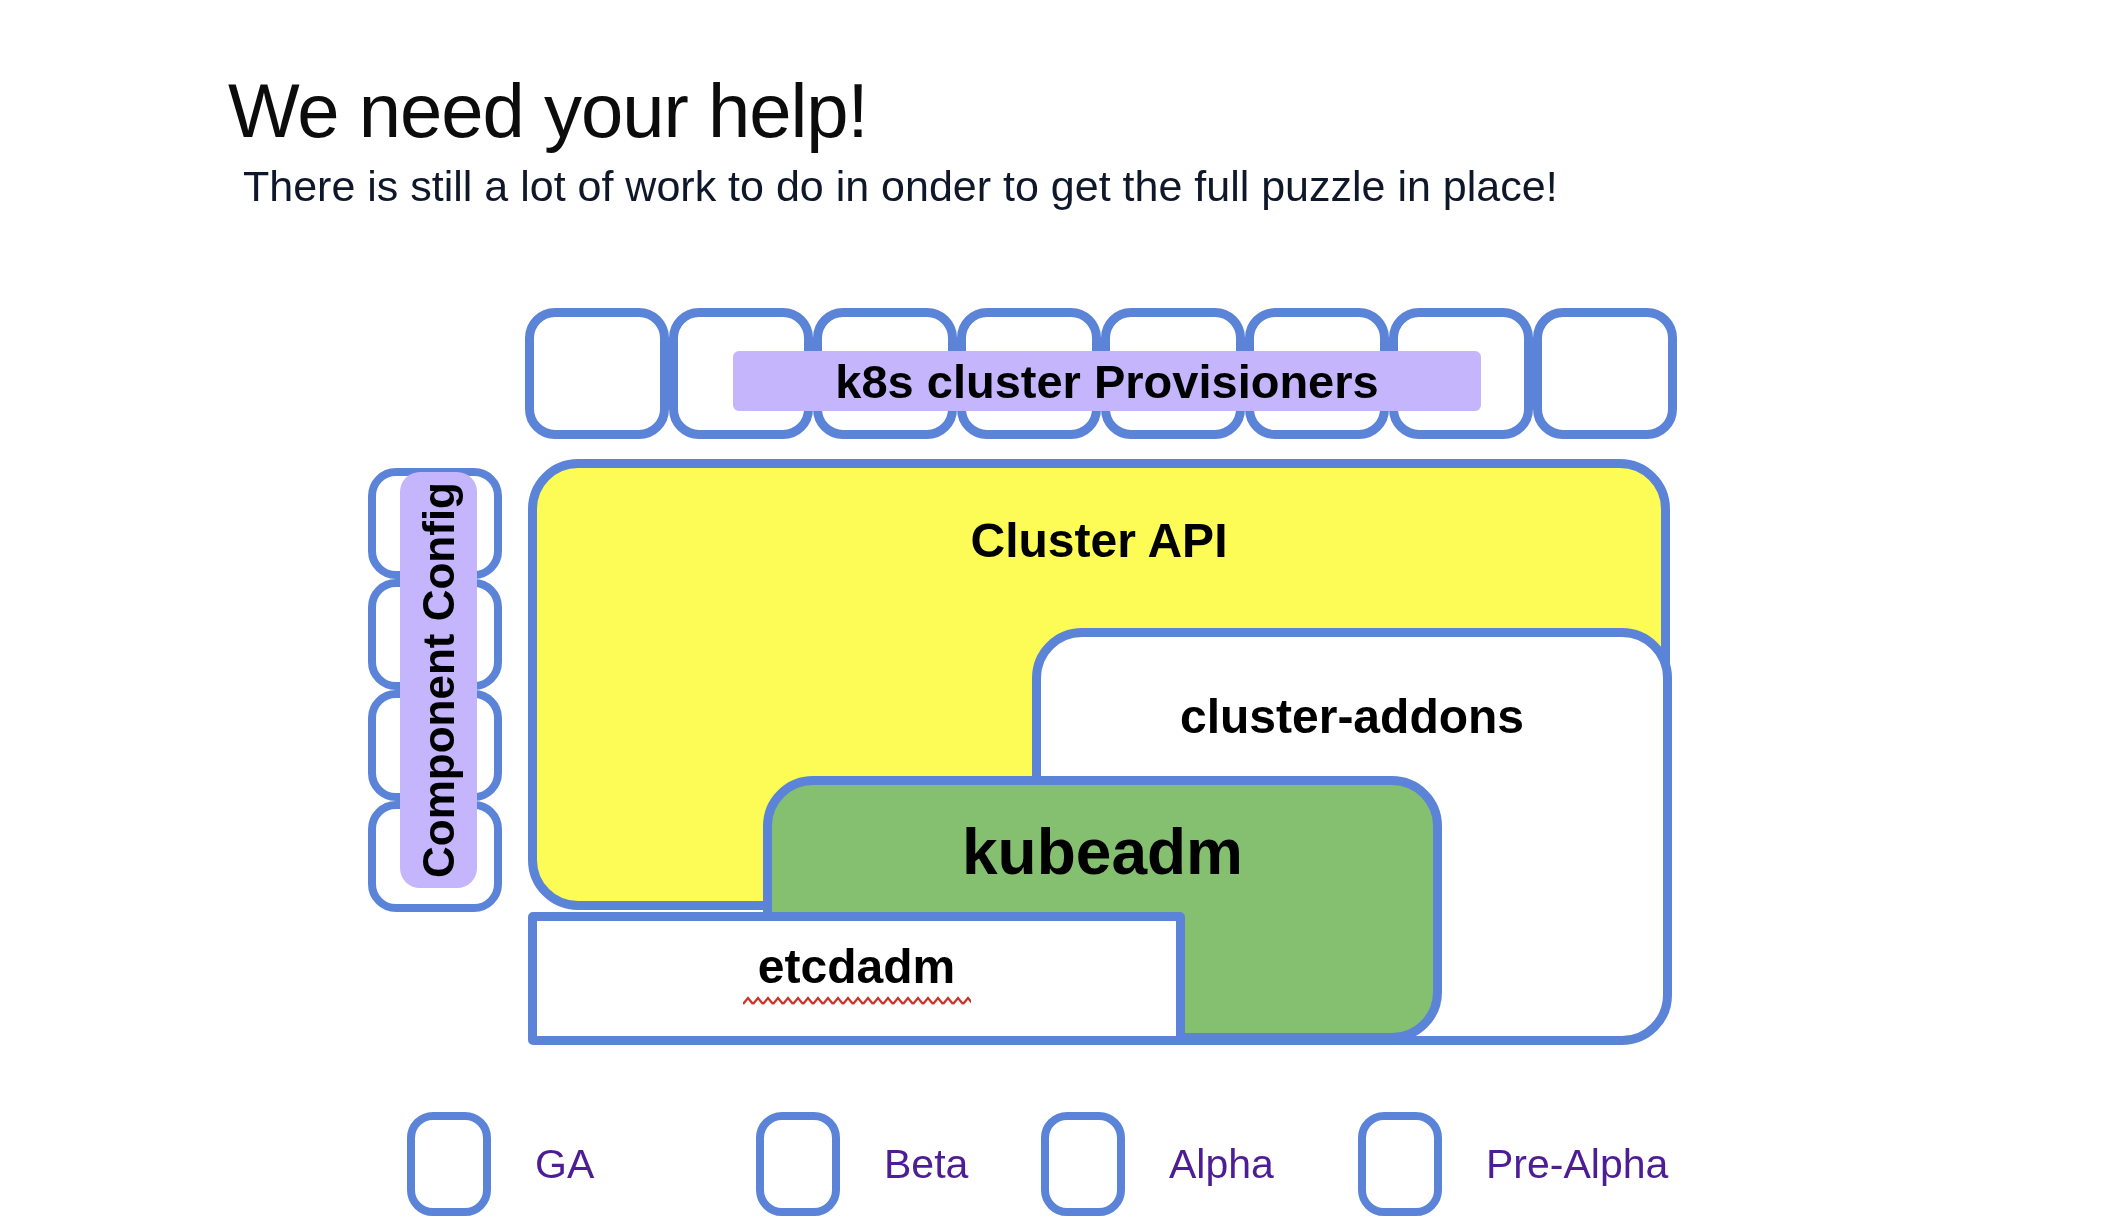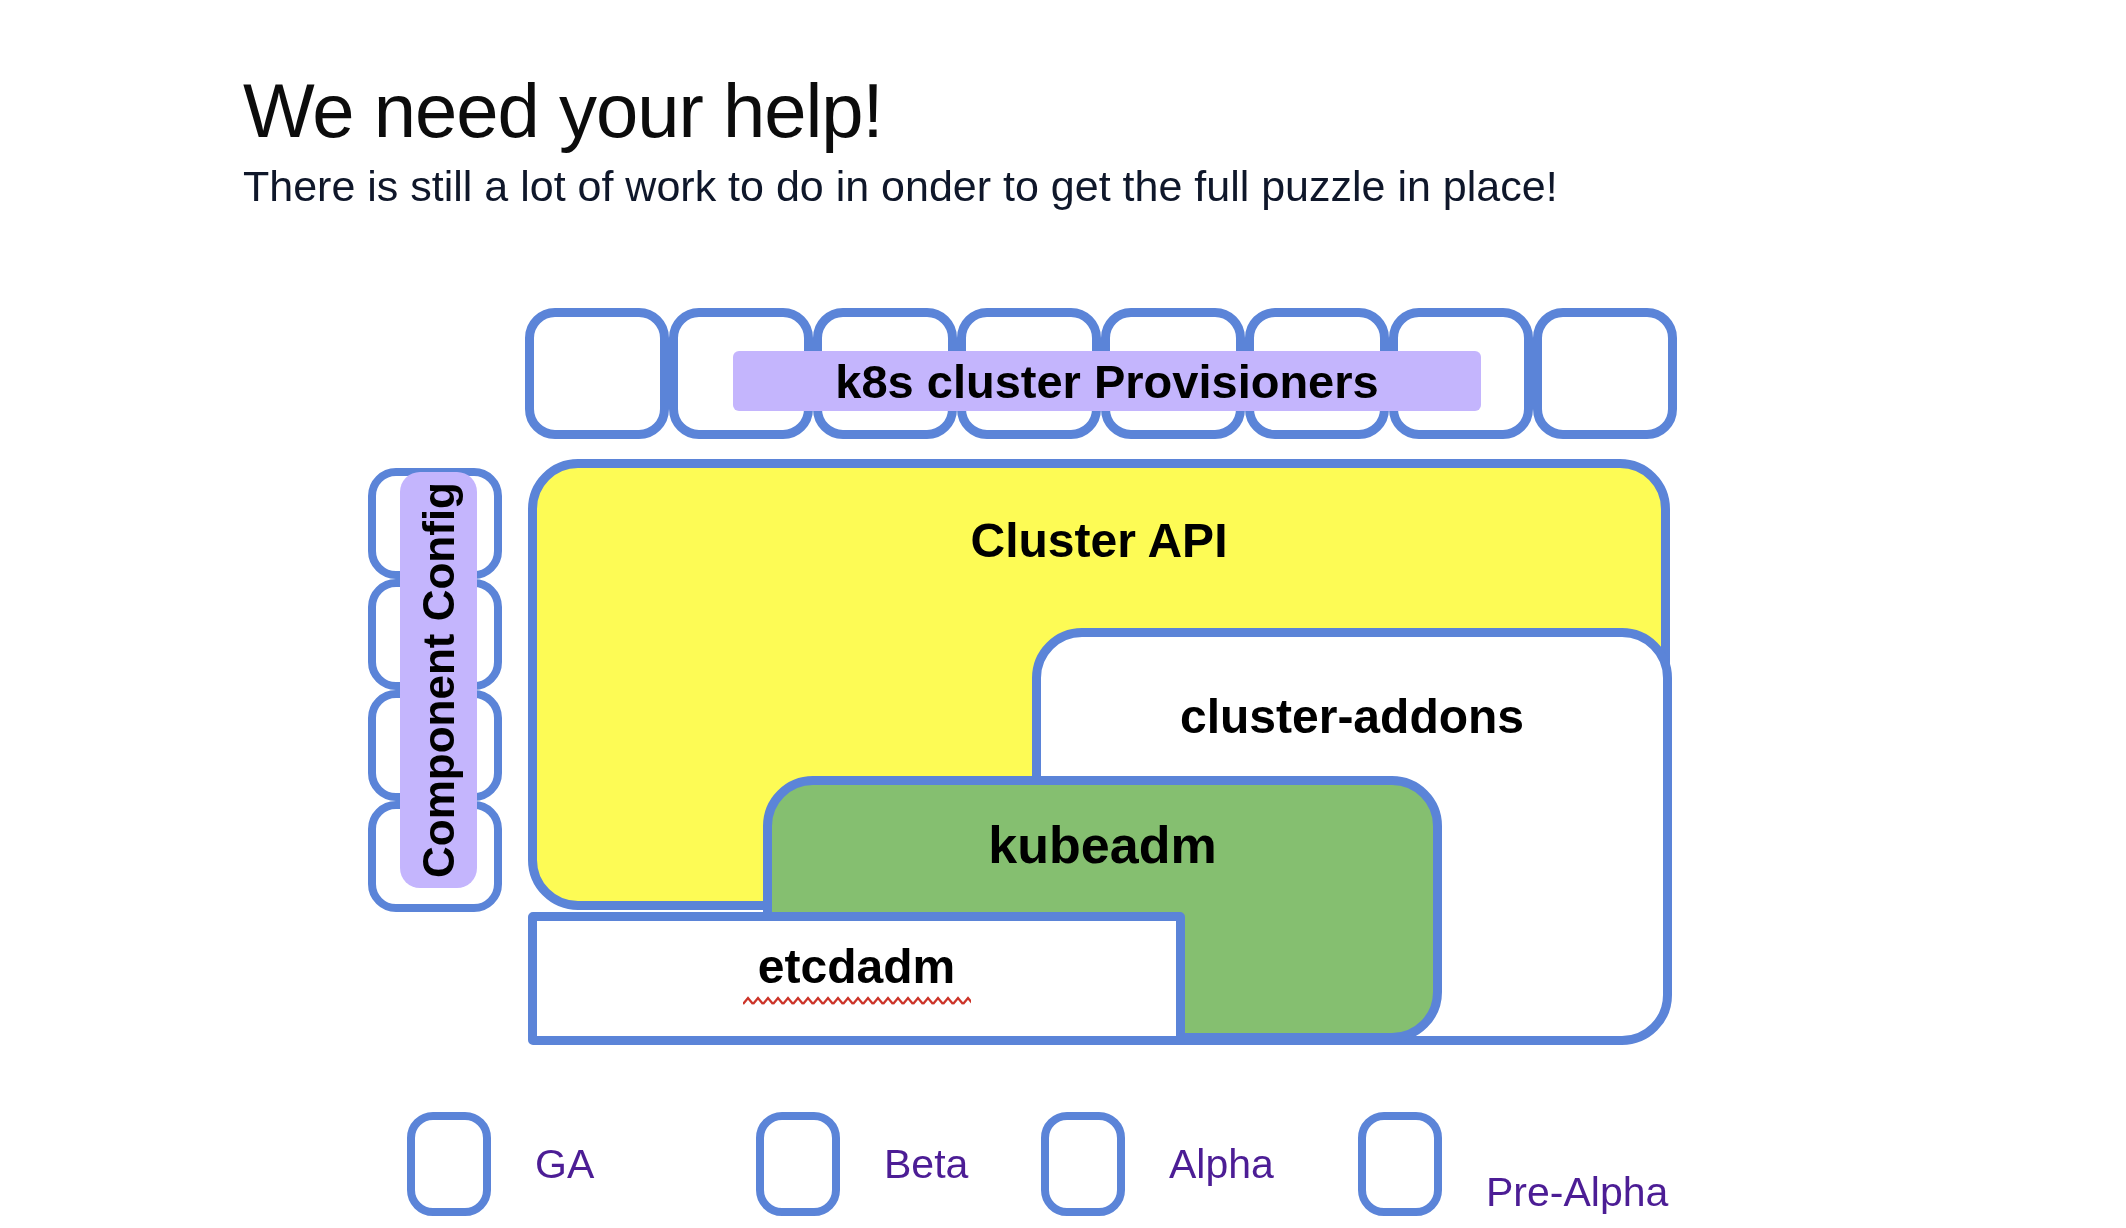--- a/index.html
+++ b/index.html
@@ -4,21 +4,21 @@
 <style>
   html,body{margin:0;padding:0;background:#ffffff;}
   body{
     width:2126px;height:1228px;position:relative;overflow:hidden;
     font-family:"Liberation Sans","DejaVu Sans",sans-serif;color:#111;
   }
   .abs{position:absolute;}
 
   
   .slide-title{
-    left:243px;top:14px;font-size:76px;line-height:1.2;font-weight:400;
+    left:228px;top:14px;font-size:76px;line-height:1.2;font-weight:400;
     letter-spacing:-1px;color:#0c0c0c;white-space:nowrap;
   }
   .slide-subtitle{
     left:243px;top:160px;font-size:43px;line-height:1.25;font-weight:400;
     color:#0f172a;white-space:nowrap;
   }
 
   
   .c-ga{background:var(--c-ga);}
   .c-beta{background:var(--c-beta);}
@@ -59,33 +59,33 @@
     box-sizing:border-box;border:9px solid var(--c-border);
     display:flex;flex-direction:column;align-items:center;
     font-weight:700;color:#000;
   }
   .box-label{font-weight:700;color:#000;white-space:nowrap;}
   .box-cluster-api{left:528px;top:459px;width:1142px;height:451px;border-radius:50px;z-index:1;}
   .box-cluster-api .box-label{font-size:48px;margin-top:45px;}
   .box-cluster-addons{left:1032px;top:628px;width:640px;height:417px;border-radius:50px;z-index:2;}
   .box-cluster-addons .box-label{font-size:48px;margin-top:52px;}
   .box-kubeadm{left:763px;top:776px;width:679px;height:266px;border-radius:50px;z-index:3;}
-  .box-kubeadm .box-label{font-size:52px;margin-top:30px;}
+  .box-kubeadm .box-label{font-size:64px;margin-top:30px;}
   .box-etcdadm{left:528px;top:912px;width:657px;height:133px;border-radius:5px;z-index:4;}
   .box-etcdadm .box-label{font-size:48px;margin-top:18px;}
   .box-etcdadm .squiggle{margin-top:2px;line-height:0;}
 
   
   .legend-item{display:flex;flex-direction:row;align-items:center;top:1112px;}
   .legend-swatch{
     width:84px;height:104px;box-sizing:border-box;flex:0 0 auto;
     border:8px solid var(--c-border);border-radius:26px;background:#fff;
   }
   .legend-label{margin-left:44px;font-size:41px;color:#4c1d95;white-space:nowrap;}
-  .li-0{left:407px;} .li-1{left:756px;} .li-2{left:1041px;} .li-3{left:1358px;align-items:flex-end;}
+  .li-0{left:407px;} .li-1{left:756px;} .li-2{left:1041px;} .li-3{left:1358px;}
 </style>
 </head>
 <body>
 
 <h1 class="abs slide-title">We need your help!</h1>
 <div class="abs slide-subtitle">There is still a lot of work to do in onder to get the full puzzle in place!</div>
 
 <div class="abs sq-row">
   <div class="sq c-ga"></div>
   <div class="sq c-ga"></div>

